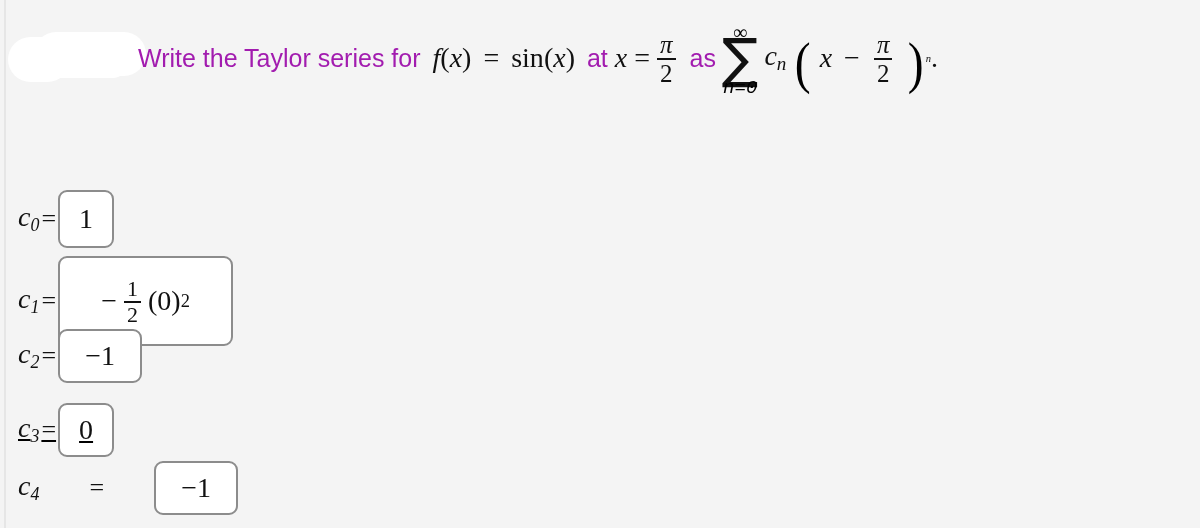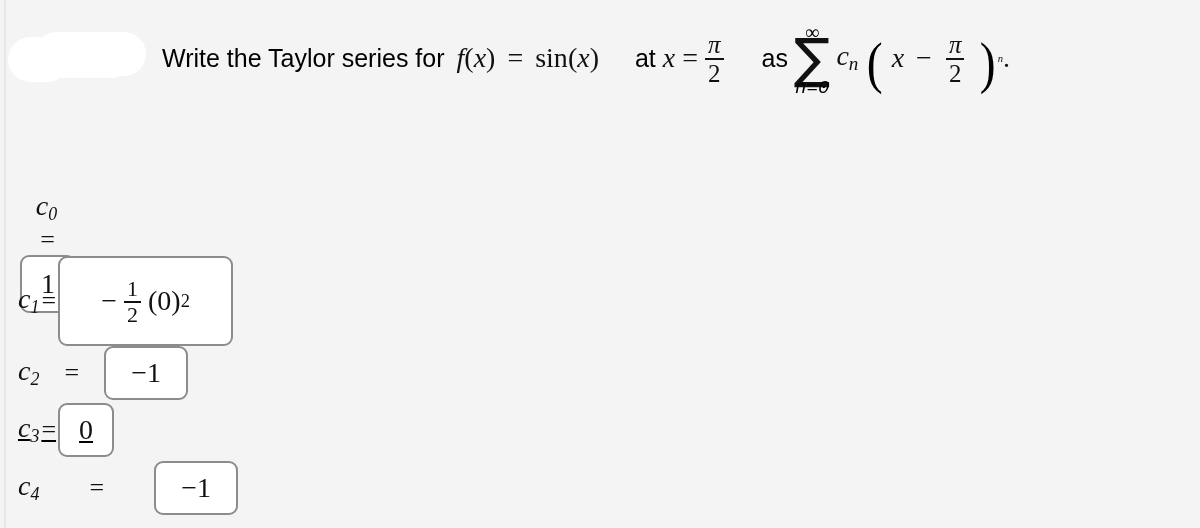--- a/index.html
+++ b/index.html
@@ -67,22 +67,21 @@
     left: 138px;
     top: 22px;
     height: 72px;
     display: flex;
     align-items: center;
     white-space: nowrap;
   }
   .txt {
     font-family: "Liberation Sans", sans-serif;
     font-size: 25px;
-    color: #000000;
-    margin-left: 24px;
+    color: #a21caf;
   }
   .math {
     font-family: "Liberation Serif", serif;
     font-size: 28px;
     color: #111111;
   }
   .mi { font-style: italic; }
   .mop { font-style: normal; }
   .sp4 { display: inline-block; width: 7px; }
   .sp8 { display: inline-block; width: 12px; }
@@ -200,23 +199,23 @@
     font-size: 28px;
     color: #111;
     margin-left: 2px;
   }
   .answer-box .inner {
     display: inline-flex;
     align-items: center;
     white-space: nowrap;
   }
 
-  #row-c0 { top: 190px; flex-direction: column; }
+  #row-c0 { top: 190px; }
   #row-c1 { top: 256px; }
-  #row-c2 { top: 346px; gap: 23px; }
+  #row-c2 { top: 329px; }
   #row-c3 { top: 403px; text-decoration: underline; }
   #row-c4 { top: 461px; gap: 48px; }
 
   #row-c0 .answer-box { width: 56px; height: 58px; }
   #row-c1 .answer-box { width: 175px; height: 90px; }
   #row-c2 .answer-box { width: 84px; height: 54px; }
   #row-c3 .answer-box { width: 56px; height: 54px; }
   #row-c4 .answer-box { width: 84px; height: 54px; }
 
   .minus { font-family: "Liberation Serif", serif; }

